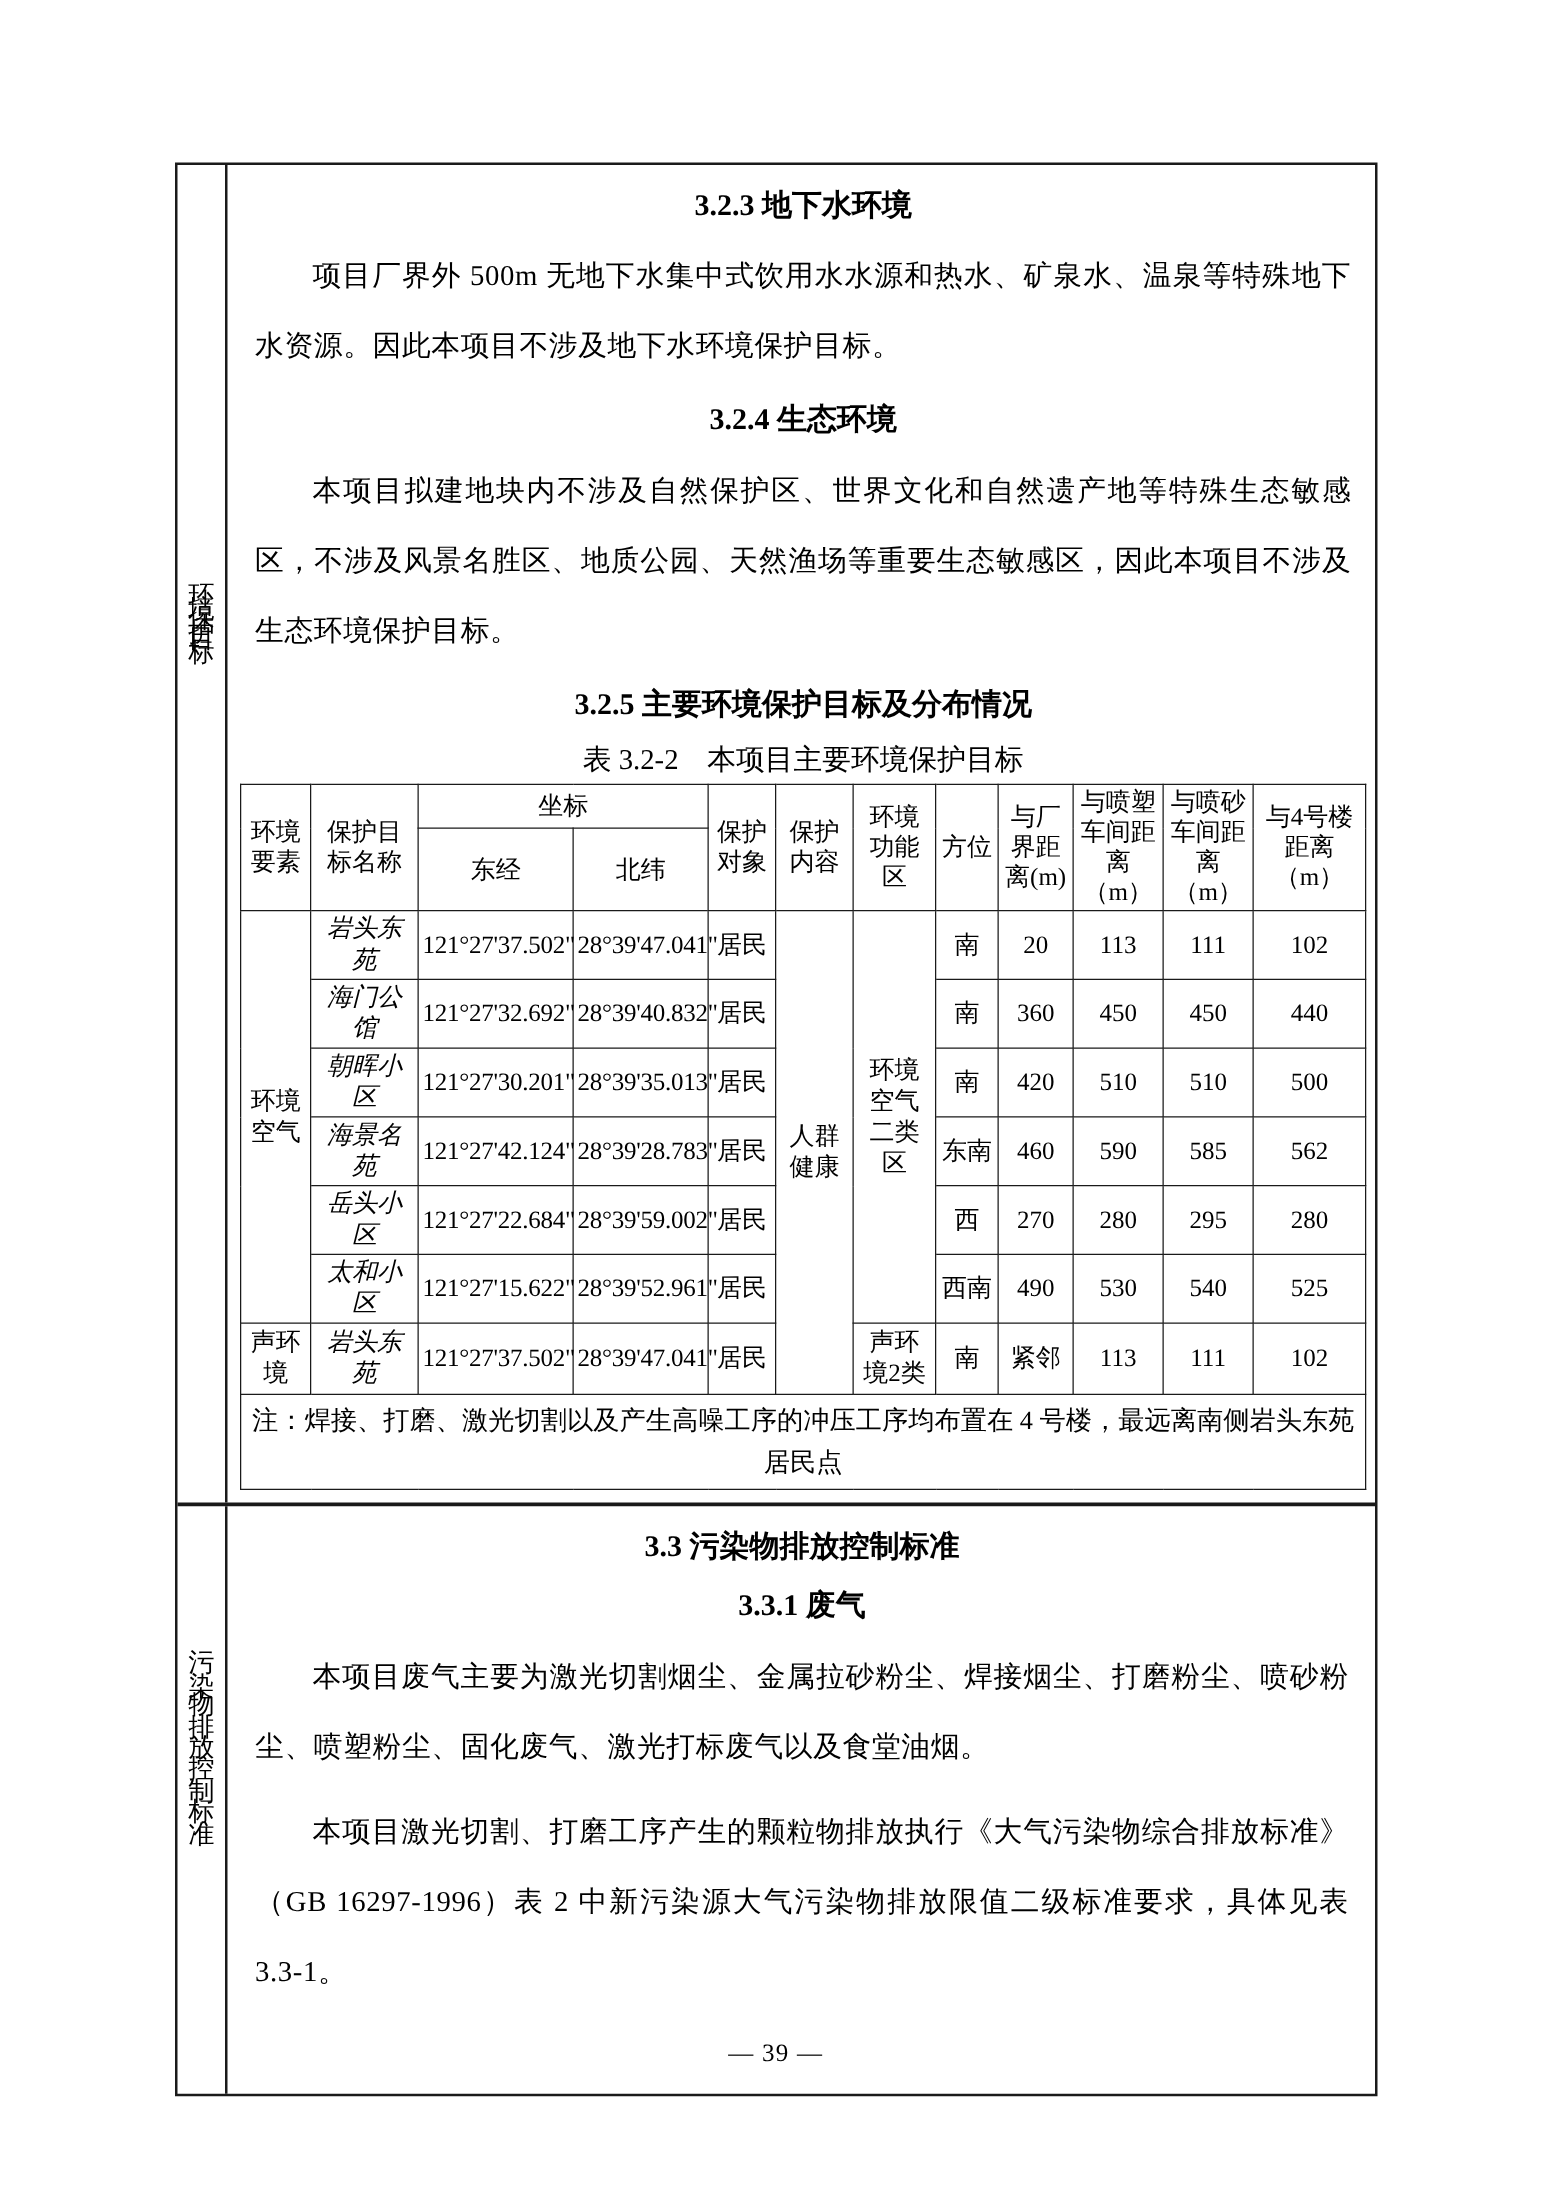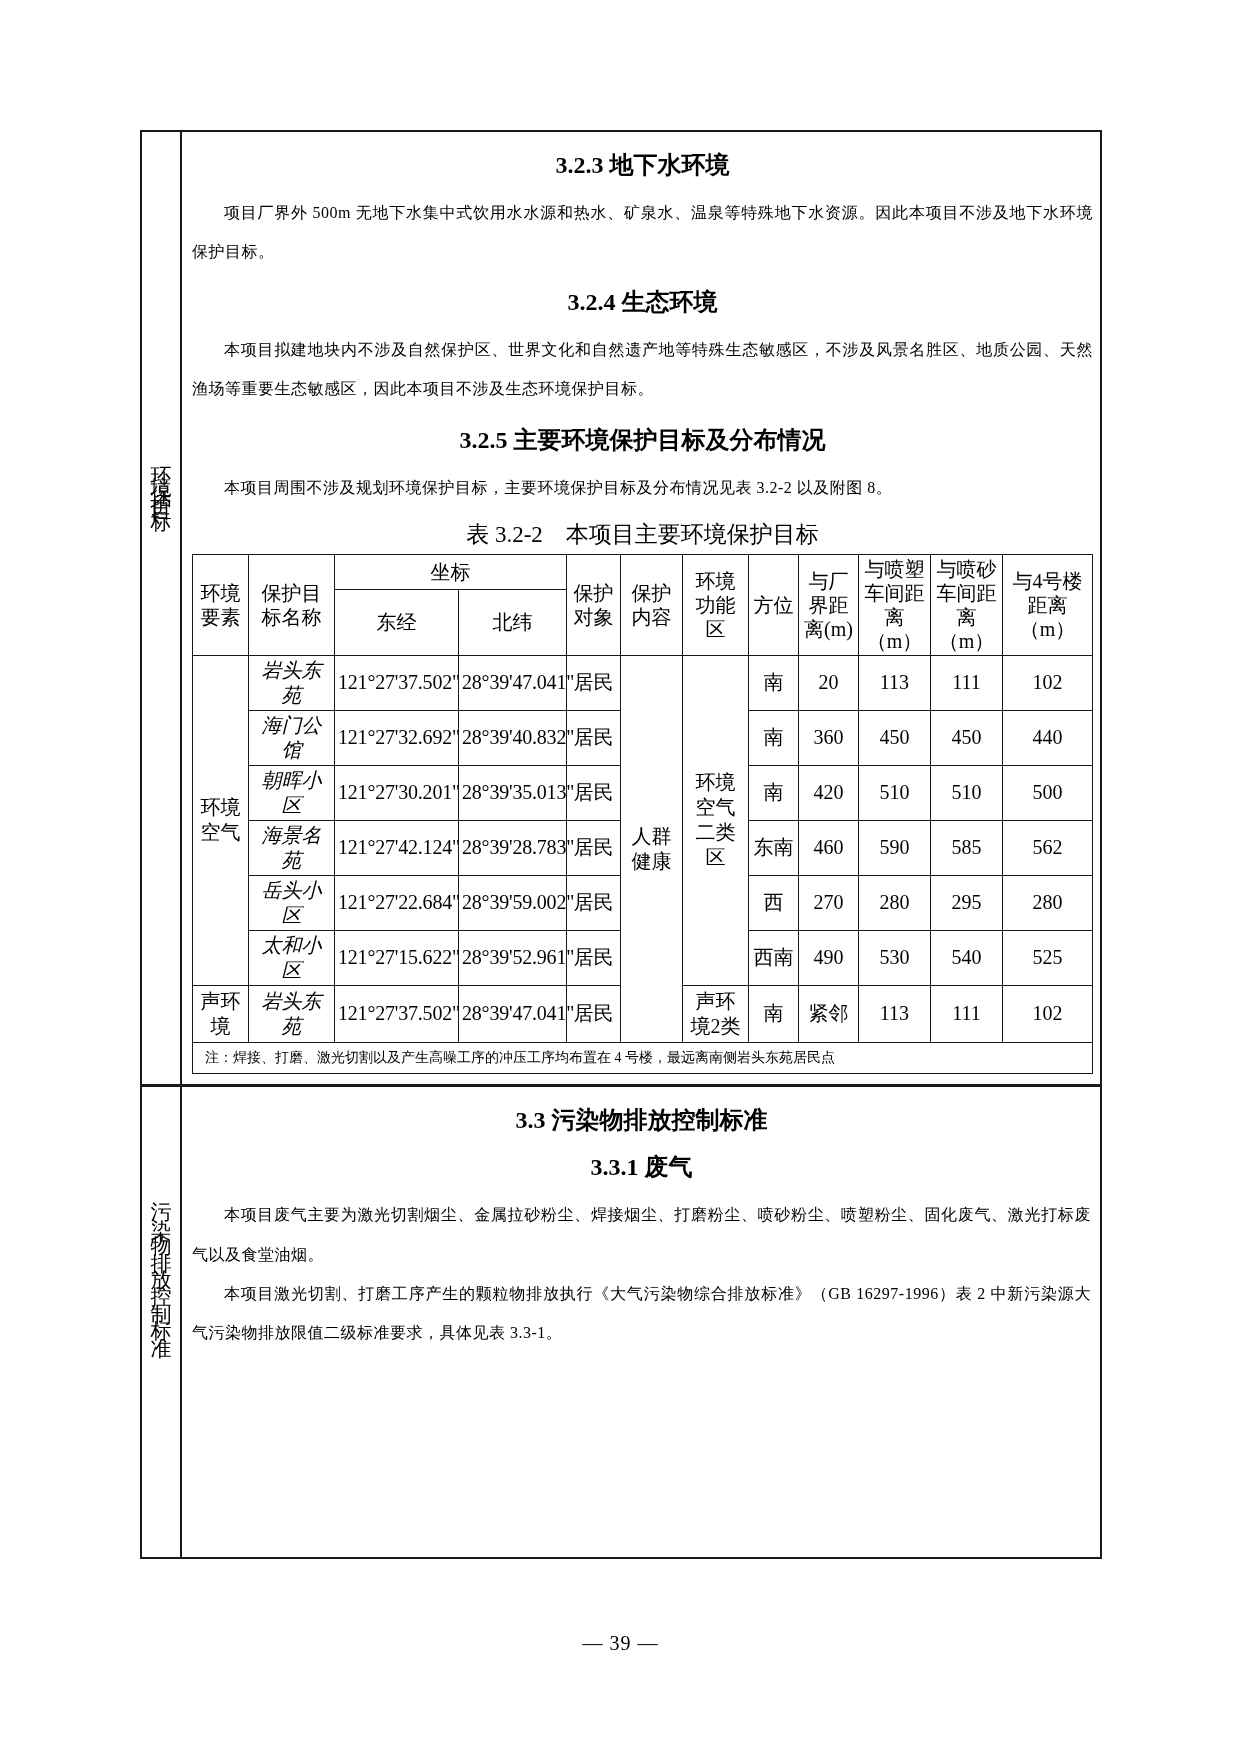--- a/index.html
+++ b/index.html
@@ -21,21 +21,21 @@
     writing-mode:vertical-rl;text-orientation:upright;
     font-size:21px;color:#000;
   }
   .side.s1 .vtext{letter-spacing:9px;padding-top:318px;}
   .side.s2 .vtext{letter-spacing:17px;padding-top:98px;}
   .main{flex:1;padding:2px 9px 10px 10px;box-sizing:border-box;}
   .sec-heading{
     font-size:24px;font-weight:bold;margin:16px 0 12px 0;line-height:1.3;text-align:center;
   }
   .para{
-    font-size:16px;line-height:2.44;margin:0;text-indent:2em;
+    font-size:23px;line-height:2.44;margin:12px;text-indent:2em;
     text-align:justify;letter-spacing:0.5px;
   }
   .tbl-caption{
     text-align:center;font-weight:normal;font-size:23px;margin:12px 0 4px 0;
   }
   table.env{
     border-collapse:collapse;table-layout:fixed;width:900px;margin:0;
   }
   table.env th,table.env td{
     border:1.5px solid #1a1a1a;text-align:center;vertical-align:middle;
@@ -45,21 +45,21 @@
   th.small{font-size:18px;line-height:1.18;padding:1px 2px;}
   table.env td{font-size:20px;line-height:1.25;}
   td.namecell{font-size:19.5px;padding:1px 0;font-style:italic;}
   td.coord{font-size:18.5px;white-space:nowrap;padding:1px 0;letter-spacing:-0.2px;}
   td.num{font-size:20px;font-family:Liberation Serif, serif;}
   tr.hr1{height:28px;}
   tr.hr2{height:54px;}
   tr.datarow{height:43px;}
   tr.datarow.tall{height:57px;}
   tr.noterow td{
-    text-align:left;font-size:14px;line-height:1.6;padding:4px 12px;word-break:normal;
+    text-align:center;font-size:21px;line-height:1.6;padding:4px 2px;word-break:normal;
   }
   .footer{
     position:absolute;left:0;right:0;top:1632px;text-align:center;
     font-size:20px;letter-spacing:1px;
   }
 </style>
 </head>
 <body>
 
 <div class="doc">
@@ -67,21 +67,20 @@
   <div class="section first">
     <div class="side s1">
       <span class="vtext">环境保护目标</span>
     </div>
     <div class="main">
       <div class="sec-heading">3.2.3 地下水环境</div>
       <p class="para">项目厂界外 500m 无地下水集中式饮用水水源和热水、矿泉水、温泉等特殊地下水资源。因此本项目不涉及地下水环境保护目标。</p>
       <div class="sec-heading">3.2.4 生态环境</div>
       <p class="para">本项目拟建地块内不涉及自然保护区、世界文化和自然遗产地等特殊生态敏感区，不涉及风景名胜区、地质公园、天然渔场等重要生态敏感区，因此本项目不涉及生态环境保护目标。</p>
       <div class="sec-heading">3.2.5 主要环境保护目标及分布情况</div>
-      <p class="para">本项目周围不涉及规划环境保护目标，主要环境保护目标及分布情况见表 3.2-2 以及附图 8。</p>
 
       <div class="tbl-caption">表 3.2-2　本项目主要环境保护目标</div>
 
       <table class="env">
         <colgroup>
           <col style="width:56px">
             <col style="width:86px">
             <col style="width:124px">
           <col style="width:108px">
             <col style="width:54px">

